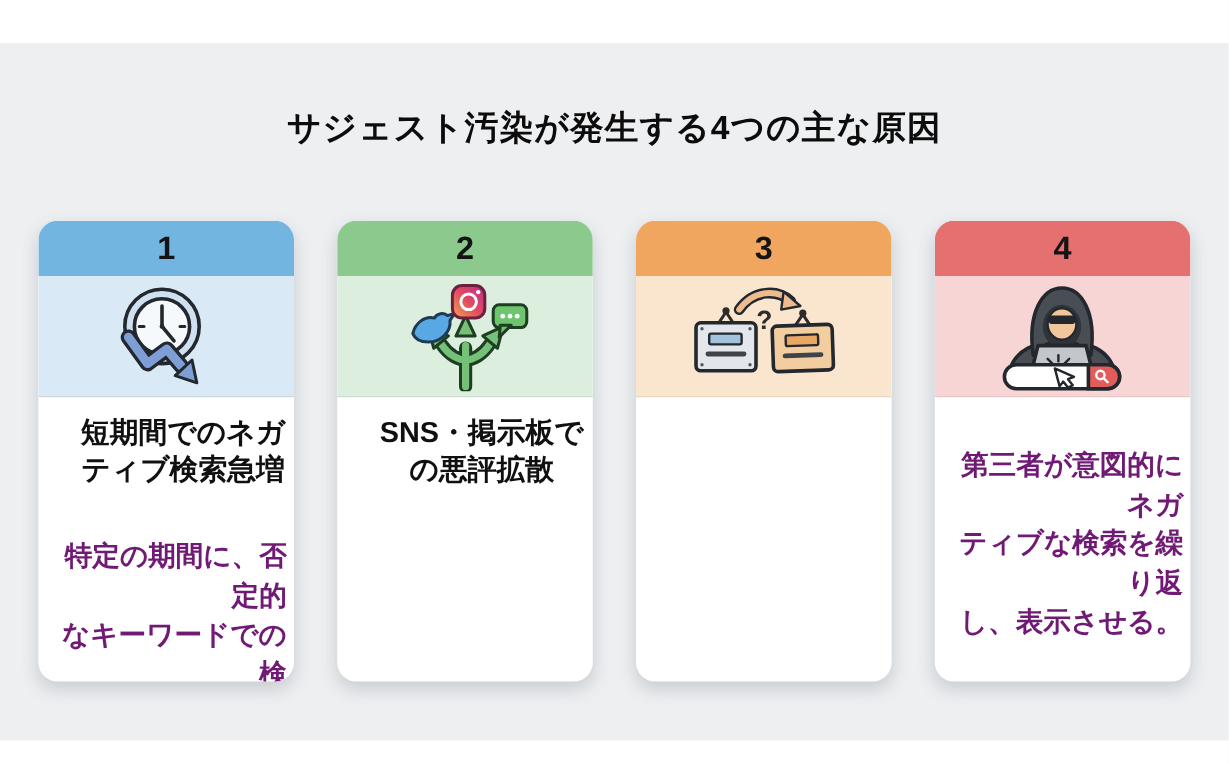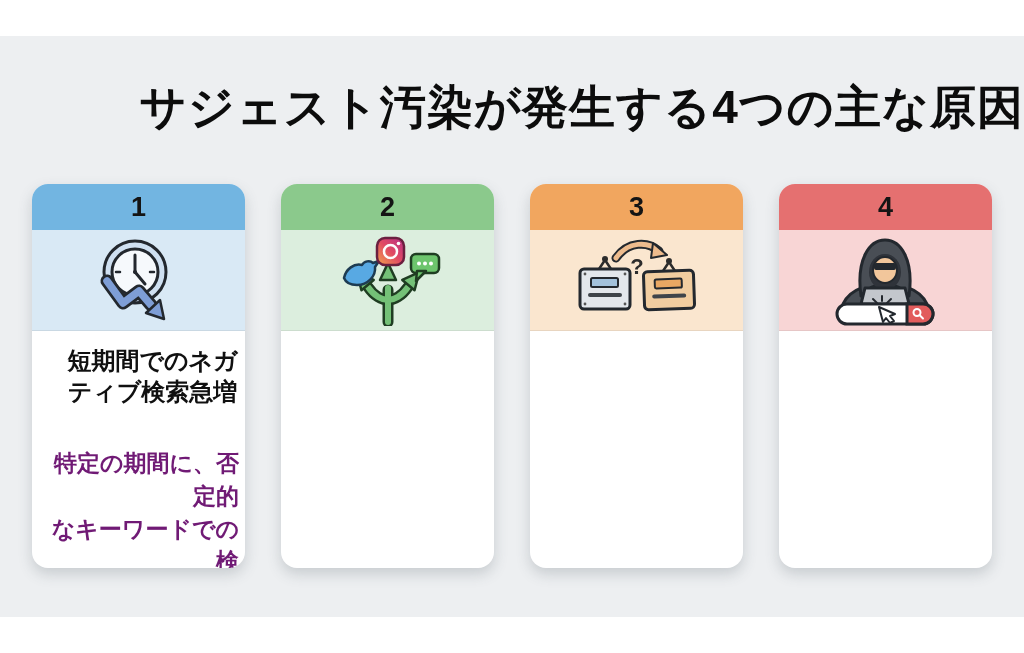--- a/index.html
+++ b/index.html
@@ -10,22 +10,22 @@
     position: relative;
   }
   .canvas {
     position: absolute;
     top: 36px; left: 0;
     width: 1024px; height: 581px;
     background: #edeff1;
   }
   .page-title {
     margin-top: 44px;
-    text-align: right;
-    font-size: 46px;
+    text-align: center;
+    font-size: 28px;
     font-weight: 900;
     letter-spacing: 1px;
     color: #0c0c0c;
     line-height: 54px;
   }
   .cards-row {
     display: flex;
     justify-content: center;
     gap: 36px;
     margin-top: 50px;
@@ -148,20 +148,22 @@
             <circle cx="55.5" cy="17.5" r="6.5" fill="none" stroke="#fdfdfd" stroke-width="2.5"></circle>
             <circle cx="63.5" cy="9.5" r="1.8" fill="#fdfdfd"></circle>
             <rect x="76" y="20" width="28" height="19" rx="5" fill="#6dc56d" stroke="#1f3d22" stroke-width="2.5"></rect>
             <polygon points="82,37 91,37 81,47" fill="#6dc56d" stroke="#1f3d22" stroke-width="2.5" stroke-linejoin="round"></polygon>
             <circle cx="84" cy="29.5" r="2" fill="#ffffff"></circle>
             <circle cx="90" cy="29.5" r="2" fill="#ffffff"></circle>
             <circle cx="96" cy="29.5" r="2" fill="#ffffff"></circle>
           </svg>
         </span>
       </div>
+      <div class="card-title">SNS・掲示板で
+の悪評拡散</div>
     </div>
 
     <div class="card">
 
       <div class="card-header" style="background: rgb(241, 166, 95);">
         <span>3</span>
       </div>
       <div class="icon-area" style="background: rgb(250, 230, 207);">
         <span>
           <svg width="126" height="88" viewBox="0 0 126 88">
@@ -209,16 +211,19 @@
             <line x1="90.5" y1="83" x2="94" y2="86.5" stroke="#ffffff" stroke-width="2" stroke-linecap="round"></line>
             <g stroke="#23282e" stroke-width="2" stroke-linecap="round">
               <line x1="48" y1="71" x2="44" y2="67"></line>
               <line x1="53" y1="69" x2="53" y2="64"></line>
               <line x1="58" y1="71" x2="62" y2="67"></line>
             </g>
             <path d="M50,75 l4,15 l3,-4 l4,5 l4,-2 l-4,-5 l5,-2 z" fill="#ffffff" stroke="#23282e" stroke-width="2" stroke-linejoin="round"></path>
           </svg>
         </span>
       </div>
+      <div class="card-desc">第三者が意図的にネガ
+ティブな検索を繰り返
+し、表示させる。</div>
     </div>
 
   </div>
 </div>
 
 </body></html>

